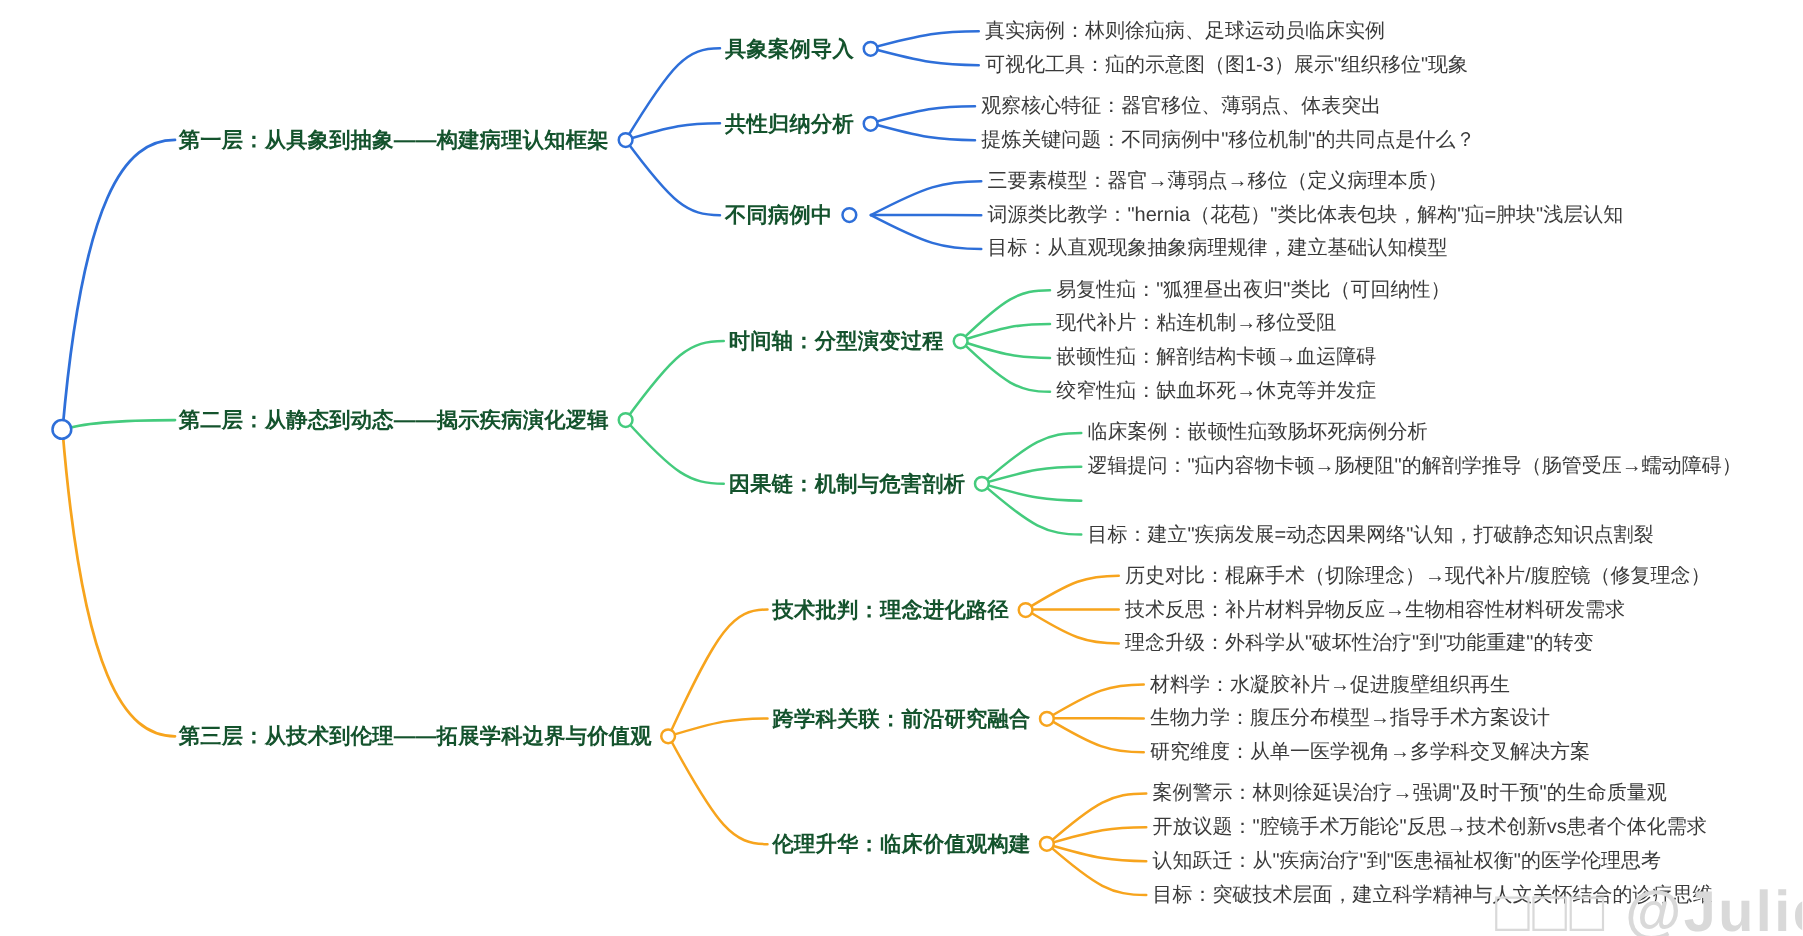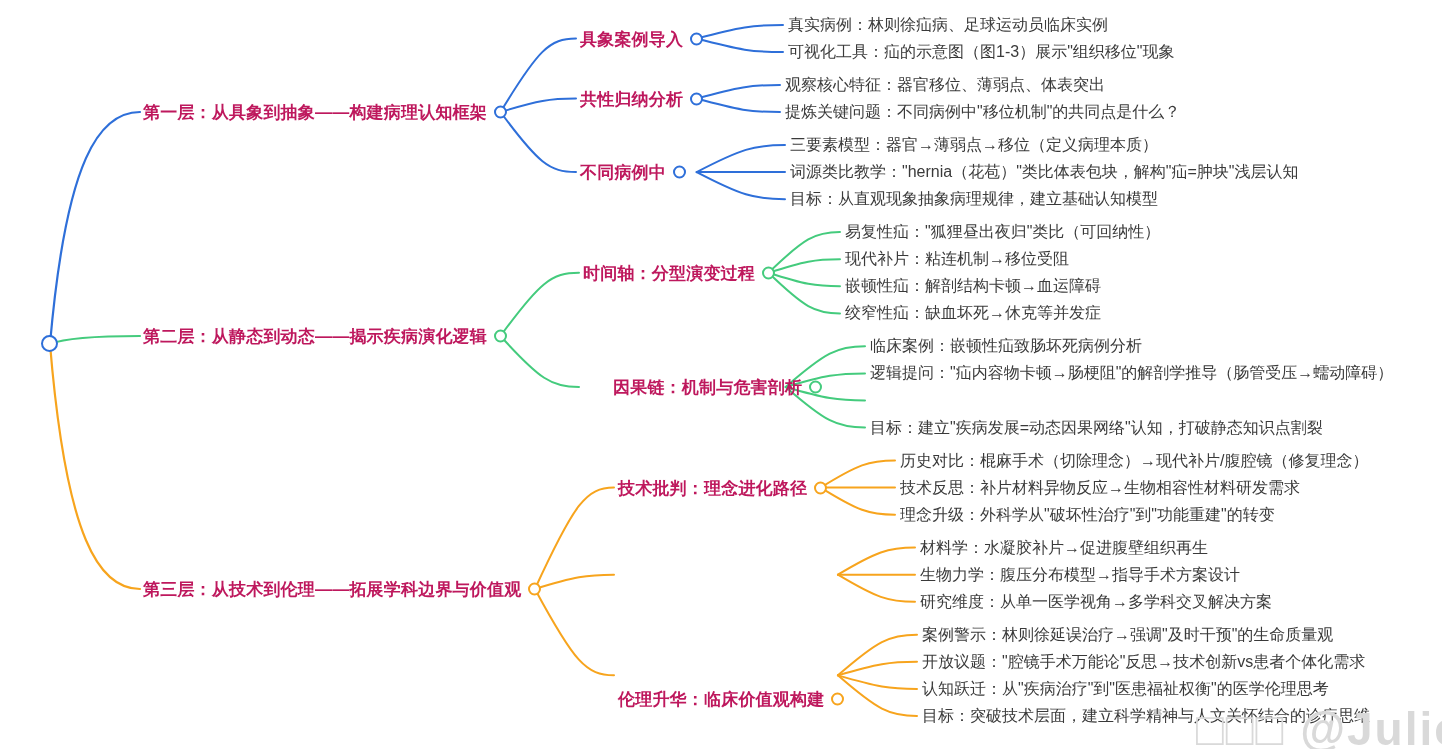--- a/index.html
+++ b/index.html
@@ -10,21 +10,21 @@
     overflow:hidden;
     background:#ffffff;
     font-family:"Liberation Sans","DejaVu Sans",sans-serif;
   }
   #links{position:absolute;left:0;top:0;z-index:1;}
   #nodes{position:absolute;left:0;top:0;width:100%;height:100%;z-index:2;}
   .node{
     position:absolute;display:flex;align-items:center;gap:7px;
     transform:translateY(-50%);white-space:nowrap;
   }
-  .node .lbl{font-weight:700;font-size:17px;color:#be185d;letter-spacing:.2px;cursor:default;}
+  .node .lbl{font-weight:700;font-size:17px;color:#14532d;letter-spacing:.2px;cursor:default;}
   .dot{
     width:9px;height:9px;border-radius:50%;background:#fff;
     border:2px solid #888;box-sizing:content-box;flex:0 0 auto;
   }
   .root-dot{
     position:absolute;width:13px;height:13px;border-radius:50%;
     background:#fff;border:2.5px solid #2e6fd9;z-index:2;
   }
   .leaf{
     position:absolute;transform:translateY(-50%);
@@ -108,42 +108,46 @@
         <span class="dot" style="border-color: rgb(68, 203, 125);"></span>
       </div>
       <div class="node" style="left: 583px; top: 272.75px; text-align: right;">
         <span class="lbl">时间轴：分型演变过程</span>
         <span class="dot" style="border-color: rgb(68, 203, 125);"></span>
       </div>
       <div class="leaf" style="left: 845px; top: 232.1px;">易复性疝："狐狸昼出夜归"类比（可回纳性）</div>
       <div class="leaf" style="left: 845px; top: 259.2px;">现代补片：粘连机制→移位受阻</div>
       <div class="leaf" style="left: 845px; top: 286.3px;">嵌顿性疝：解剖结构卡顿→血运障碍</div>
       <div class="leaf" style="left: 845px; top: 313.4px;">绞窄性疝：缺血坏死→休克等并发症</div>
-      <div class="node" style="left: 583px; top: 386.95px; margin-left: 30px;">
+      <div class="node" style="left: 583px; top: 386.95px;">
         <span class="lbl">因果链：机制与危害剖析</span>
         <span class="dot" style="border-color: rgb(68, 203, 125);"></span>
       </div>
       <div class="leaf" style="left: 870px; top: 346.3px;">临床案例：嵌顿性疝致肠坏死病例分析</div>
       <div class="leaf" style="left: 870px; top: 373.4px;">逻辑提问："疝内容物卡顿→肠梗阻"的解剖学推导（肠管受压→蠕动障碍）</div>
       <div class="leaf" style="left: 870px; top: 427.6px;">目标：建立"疾病发展=动态因果网络"认知，打破静态知识点割裂</div>
       <div class="node" style="left: 143px; top: 589px; justify-content: flex-end;">
         <span class="lbl">第三层：从技术到伦理——拓展学科边界与价值观</span>
         <span class="dot" style="border-color: rgb(247, 164, 29);"></span>
       </div>
       <div class="node" style="left: 618px; top: 487.6px;">
         <span class="lbl">技术批判：理念进化路径</span>
         <span class="dot" style="border-color: rgb(247, 164, 29);"></span>
       </div>
       <div class="leaf" style="left: 900px; top: 460.5px;">历史对比：棍麻手术（切除理念）→现代补片/腹腔镜（修复理念）</div>
       <div class="leaf" style="left: 900px; top: 487.6px;">技术反思：补片材料异物反应→生物相容性材料研发需求</div>
       <div class="leaf" style="left: 900px; top: 514.7px;">理念升级：外科学从"破坏性治疗"到"功能重建"的转变</div>
+      <div class="node" style="left: 618px; top: 574.7px;">
+        <span class="lbl">跨学科关联：前沿研究融合</span>
+        <span class="dot" style="border-color: rgb(247, 164, 29);"></span>
+      </div>
       <div class="leaf" style="left: 920px; top: 547.6px;">材料学：水凝胶补片→促进腹壁组织再生</div>
       <div class="leaf" style="left: 920px; top: 574.7px;">生物力学：腹压分布模型→指导手术方案设计</div>
       <div class="leaf" style="left: 920px; top: 601.8px;">研究维度：从单一医学视角→多学科交叉解决方案</div>
-      <div class="node" style="left: 618px; top: 675.35px; margin-top: 24px;">
+      <div class="node" style="left: 618px; top: 675.35px;">
         <span class="lbl">伦理升华：临床价值观构建</span>
         <span class="dot" style="border-color: rgb(247, 164, 29);"></span>
       </div>
       <div class="leaf" style="left: 922px; top: 634.7px;">案例警示：林则徐延误治疗→强调"及时干预"的生命质量观</div>
       <div class="leaf" style="left: 922px; top: 661.8px;">开放议题："腔镜手术万能论"反思→技术创新vs患者个体化需求</div>
       <div class="leaf" style="left: 922px; top: 688.9px;">认知跃迁：从"疾病治疗"到"医患福祉权衡"的医学伦理思考</div>
       <div class="leaf" style="left: 922px; top: 716px;">目标：突破技术层面，建立科学精神与人文关怀结合的诊疗思维</div>
     </div>
   <div class="watermark">□□□ @Juliet</div>
 </div>

